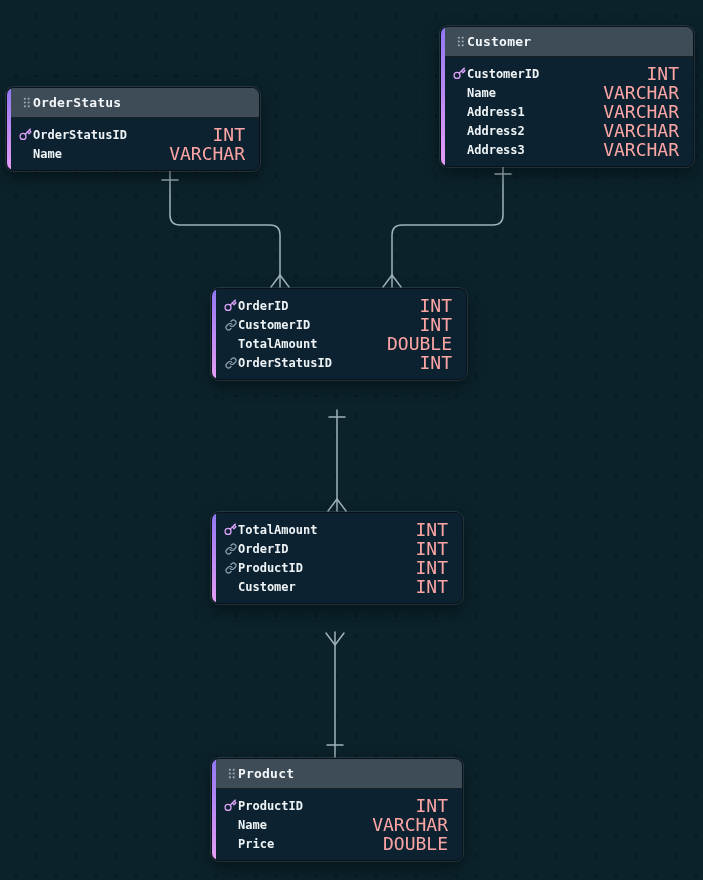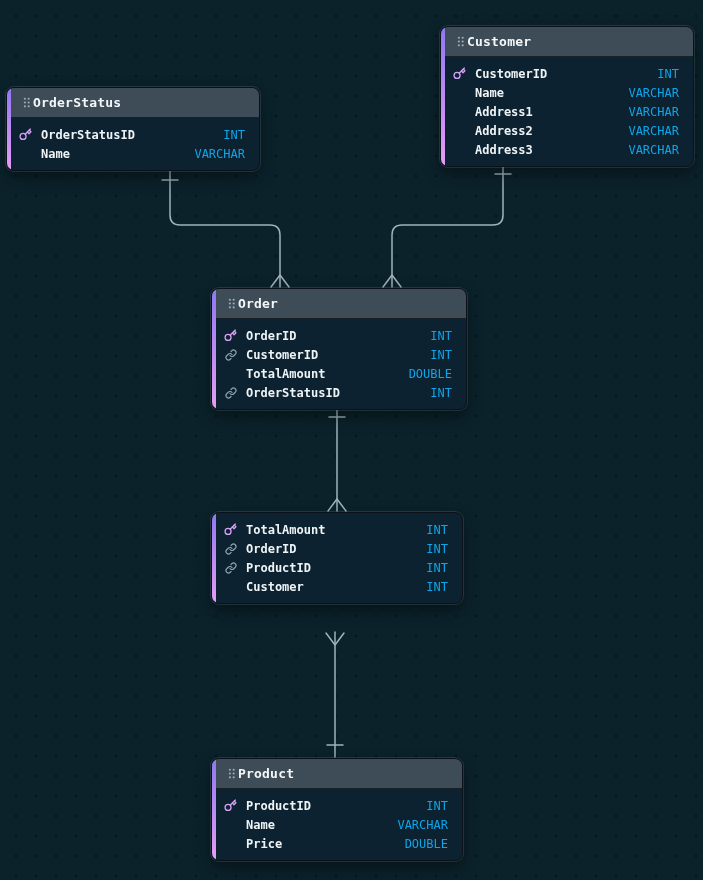--- a/index.html
+++ b/index.html
@@ -26,24 +26,24 @@
   .thead{
     height:29px;background:#3e4c58;display:flex;align-items:center;
     padding:0 12px 0 13px;border-bottom:1px solid rgba(8,14,20,.7);
   }
   .grip{display:flex;align-items:center;color:#9aabb5;flex:0 0 auto;}
   .ttitle{
     color:#f3f7f9;font-weight:bold;font-size:13px;letter-spacing:.2px;
     white-space:nowrap;
   }
   .tbody{padding:7px 0;}
-  .row{display:flex;align-items:center;height:19px;padding:0 14px 0 11px;gap:8px;}
+  .row{display:flex;align-items:center;height:19px;padding:0 14px 0 11px;}
   .ficon{width:15px;height:14px;display:flex;align-items:center;justify-content:center;flex:0 0 auto;}
   .fname{color:#eef3f5;font-weight:bold;font-size:12px;white-space:nowrap;}
-  .ftype{margin-left:auto;color:#0ea5e9;font-size:12px;white-space:nowrap;}
+  .ftype{margin-left:auto;color:#fca5a5;font-size:18px;white-space:nowrap;}
 </style>
 </head>
 <body>
 
 <div id="canvas">
 
   <svg id="edges" width="703" height="880" viewBox="0 0 703 880">
     <g stroke="#9fb3bb" stroke-width="1.5" fill="none" stroke-linecap="round">
 
       <g>
@@ -152,33 +152,20 @@
       <div class="row">
         <span class="ficon"></span>
         <span class="fname">Address3</span>
         <span class="ftype">VARCHAR</span>
       </div>
     </div>
   </div>
 
   <div class="table" style="left:211px;top:288px;width:254px;">
     <div class="accent"></div>
-    <div class="thead">
-      <span class="grip">
-        <svg width="13" height="13" viewBox="0 0 24 24" fill="currentColor">
-            <circle cx="9" cy="5" r="2"></circle>
-            <circle cx="16" cy="5" r="2"></circle>
-            <circle cx="9" cy="12" r="2"></circle>
-            <circle cx="16" cy="12" r="2"></circle>
-            <circle cx="9" cy="19" r="2"></circle>
-            <circle cx="16" cy="19" r="2"></circle>
-          </svg>
-      </span>
-      <span class="ttitle">Order</span>
-    </div>
     <div class="tbody">
       <div class="row">
         <span class="ficon">
             <svg width="13" height="13" viewBox="0 0 24 24" fill="none" stroke="#d9a1f7" stroke-width="2.4" stroke-linecap="round" stroke-linejoin="round">
               <path d="m15.5 7.5 3 3L22 7l-3-3"></path>
               <path d="m21 2-9.6 9.6"></path>
               <circle cx="7.5" cy="15.5" r="5.5"></circle>
             </svg>
           </span>
         <span class="fname">OrderID</span>

